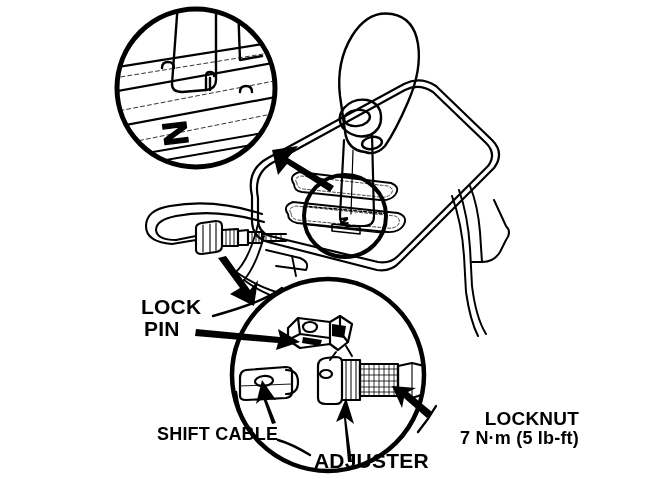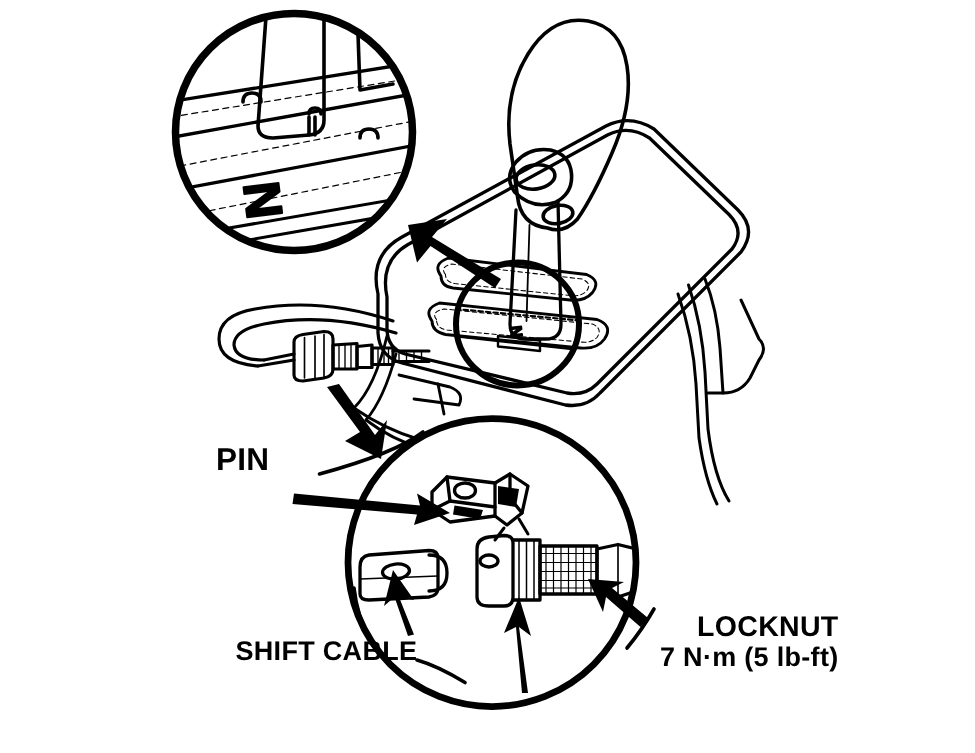--- a/index.html
+++ b/index.html
@@ -8,21 +8,21 @@
   #stage{position:relative;width:650px;height:502px;background:#fff;}
   #art{position:absolute;left:0;top:0;width:650px;height:502px;}
   .lbl{position:absolute;font-family:"Liberation Sans",sans-serif;
        font-weight:bold;color:#000;letter-spacing:0.2px;
        white-space:nowrap;line-height:1.04;}
   #lbl-lock{left:141px;top:296px;font-size:21px;}
   #lbl-lock .l2{display:block;padding-left:3px;}
   #lbl-shiftcable{left:157px;top:425px;font-size:18px;}
   #lbl-adjuster{left:314px;top:450px;font-size:21px;}
   #lbl-locknut{left:440px;top:409px;font-size:19px;text-align:right;}
-  #lbl-locknut .l2{display:block;font-size:18px;}
+  #lbl-locknut .l2{display:block;font-size:18px;margin-left:20px;}
 </style>
 </head>
 <body>
 
 <div id="stage">
 
   <svg id="art" viewBox="0 0 650 502">
     <defs>
       <clipPath id="clipTop">
           <circle cx="196" cy="88" r="79"></circle>
@@ -248,24 +248,26 @@
         <path d="M436 406 Q428 420 418 432"></path>
       </g>
       <g stroke="none" fill="#000">
         <path d="M432 412 L408 392 L416 388 L392 386 L402 408 L404 398 L427 418 Z"></path>
       </g>
 
     </g>
   </svg>
 
   <div class="lbl" id="lbl-lock">
+    <span>LOCK</span>
     <span class="l2">PIN</span>
   </div>
 
   <div class="lbl" id="lbl-shiftcable">SHIFT CABLE</div>
 
+  <div class="lbl" id="lbl-adjuster">ADJUSTER</div>
 
   <div class="lbl" id="lbl-locknut">
     <span>LOCKNUT</span>
     <span class="l2">7 N·m (5 lb-ft)</span>
   </div>
 
 </div>
 
 </body></html>

